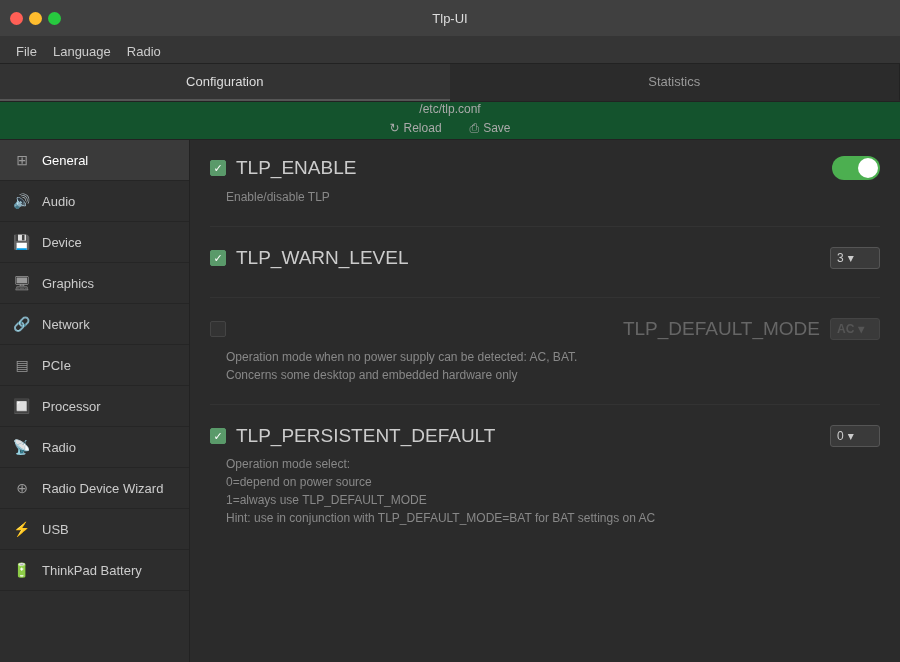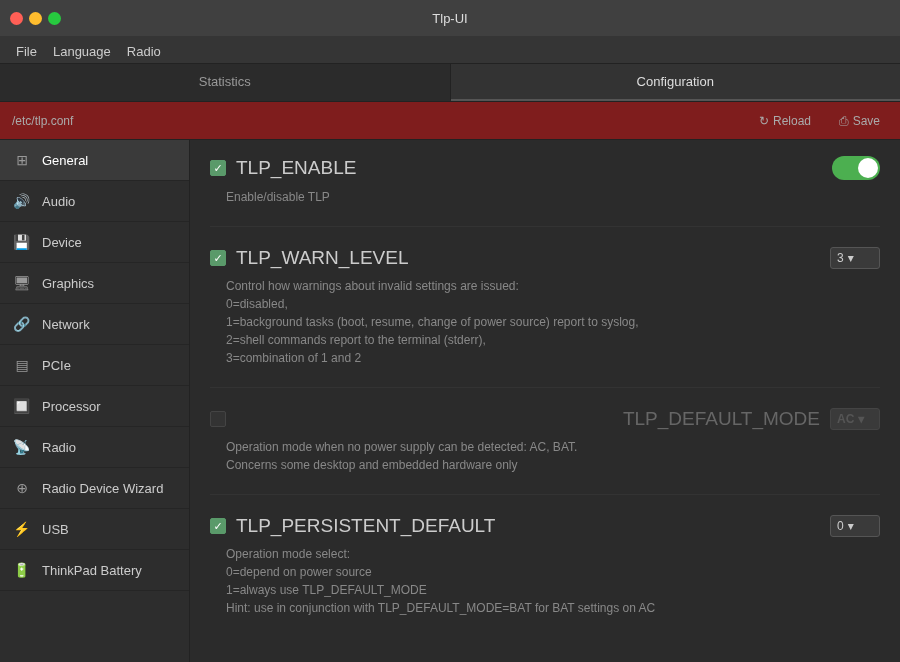--- a/index.html
+++ b/index.html
@@ -77,26 +77,27 @@
     }
     .tab.active {
       color: #ddd;
       background: #333;
       border-bottom: 2px solid #555;
     }
     .tab:not(.active) { border-right: 1px solid #222; }
 
     
     .toolbar {
-      background: #7f1d1d;
+      background: #14532d;
       height: 38px;
       display: flex;
       align-items: center;
       padding: 0 12px;
       border-bottom: 1px solid #222;
+      flex-direction: column;
     }
     .toolbar-path {
       color: #aaa;
       font-size: 12px;
       flex: 1;
     }
     .toolbar-actions {
       display: flex;
       gap: 12px;
       align-items: center;
@@ -262,22 +263,22 @@
   <span class="titlebar-title">Tlp-UI</span>
 </div>
 
 <div class="menubar">
   <span class="menu-item">File</span>
   <span class="menu-item">Language</span>
   <span class="menu-item">Radio</span>
 </div>
 
 <div class="tabs">
+  <div class="tab active">Configuration</div>
   <div class="tab">Statistics</div>
-  <div class="tab active">Configuration</div>
 </div>
 
 <div class="toolbar">
   <span class="toolbar-path">/etc/tlp.conf</span>
   <div class="toolbar-actions">
     <button class="toolbar-btn">
       <span>↻</span>
       <span>Reload</span>
     </button>
     <button class="toolbar-btn">
@@ -355,27 +356,20 @@
       <div class="setting-header">
         <div class="cb-wrapper checked">
           <span class="cb-check">✓</span>
         </div>
         <span class="setting-name">TLP_WARN_LEVEL</span>
         <div class="dropdown">
           <span>3</span>
           <span>▾</span>
         </div>
       </div>
-      <div class="setting-desc">
-        Control how warnings about invalid settings are issued:<br>
-        0=disabled,<br>
-        1=background tasks (boot, resume, change of power source) report to syslog,<br>
-        2=shell commands report to the terminal (stderr),<br>
-        3=combination of 1 and 2
-      </div>
     </div>
 
     <div class="setting-block">
       <div class="setting-header">
         <div class="cb-wrapper disabled">
         </div>
         <span class="setting-name disabled">TLP_DEFAULT_MODE</span>
         <div class="dropdown disabled">
           <span>AC</span>
           <span>▾</span>

